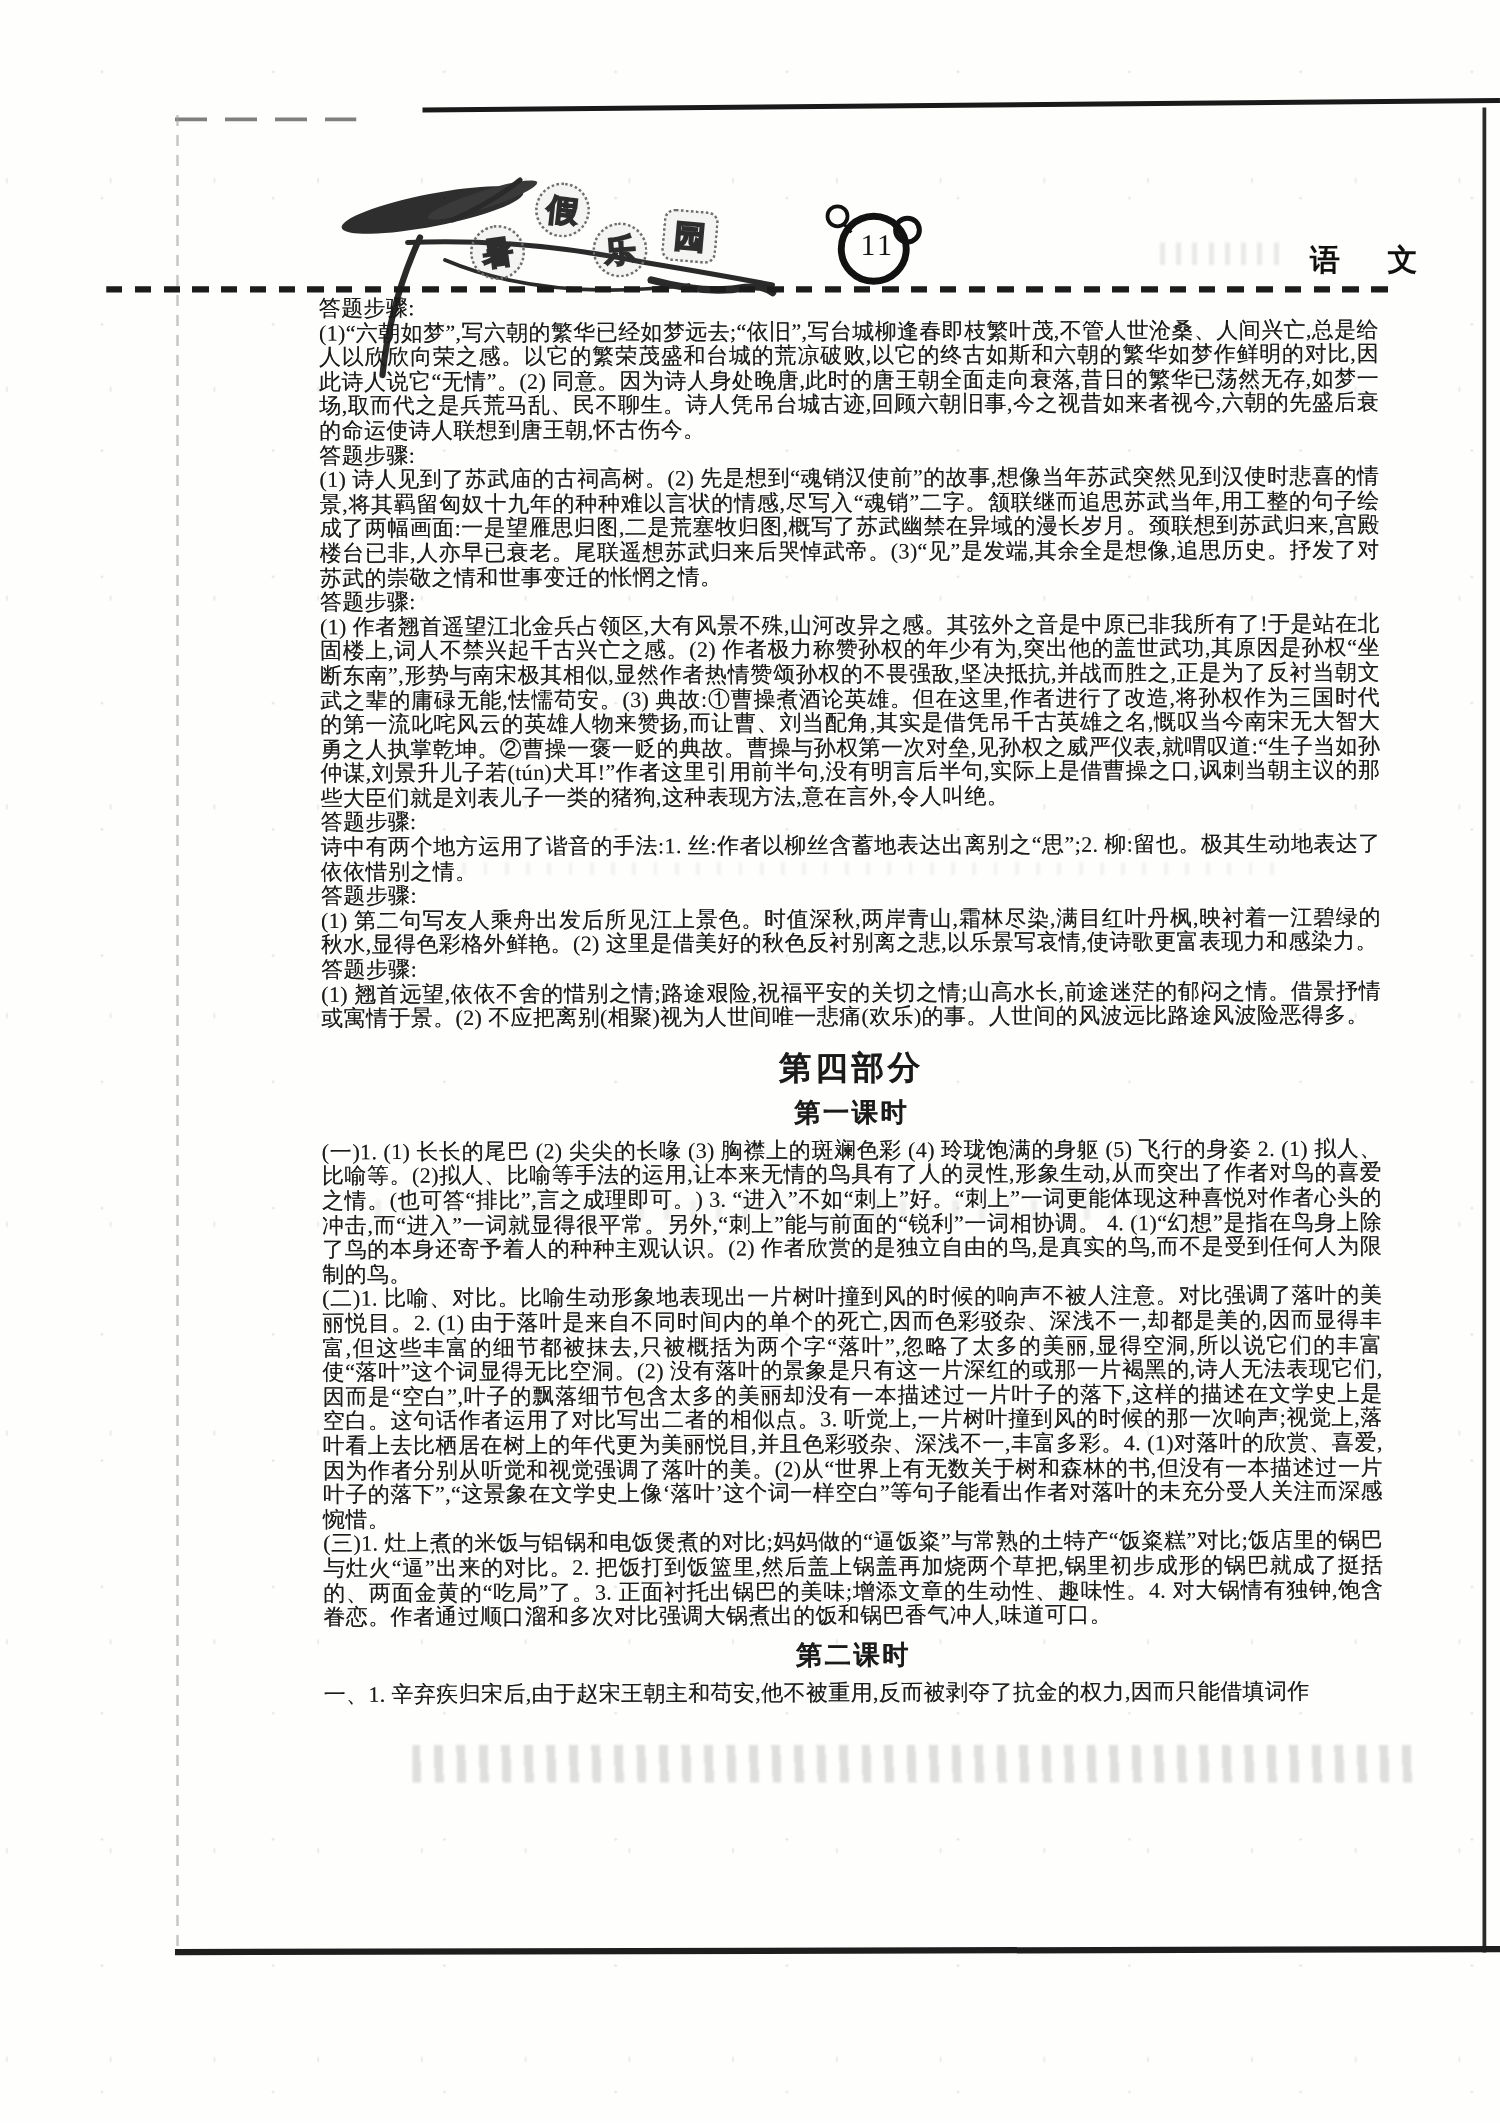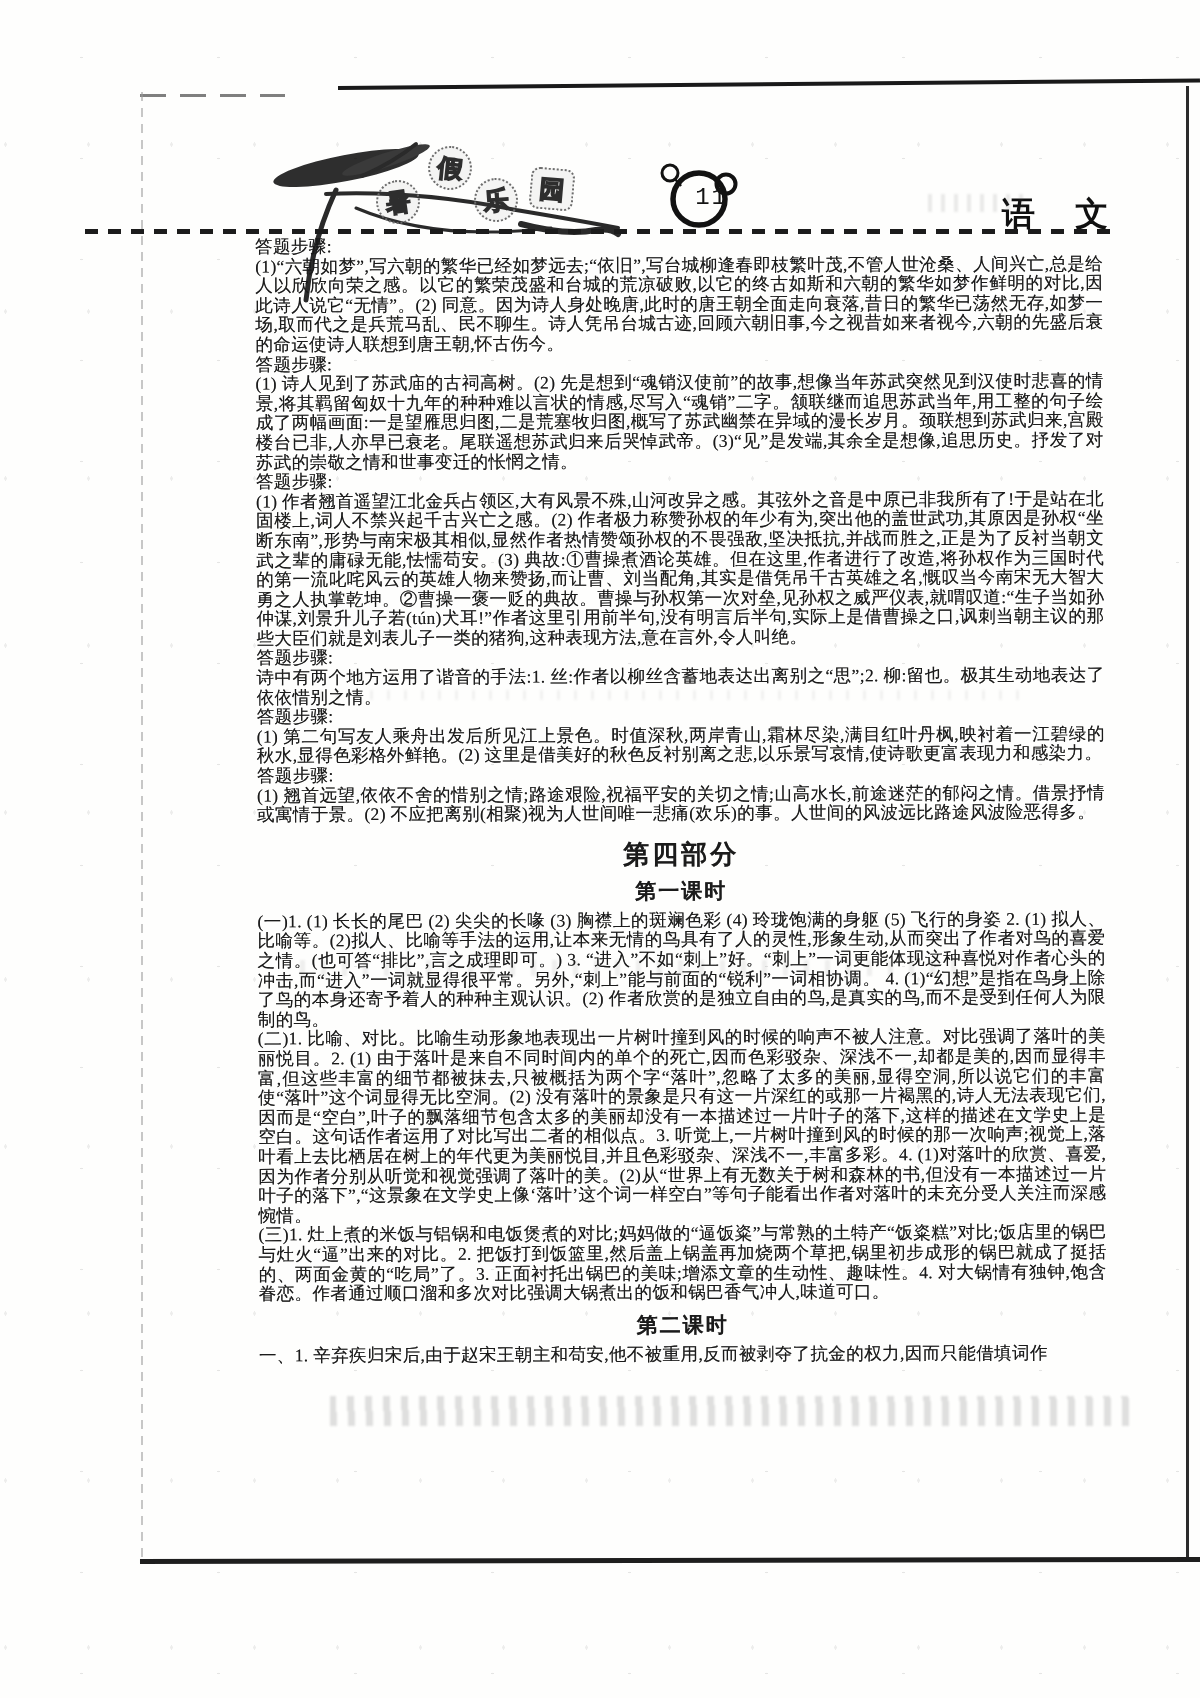--- a/index.html
+++ b/index.html
@@ -26,23 +26,23 @@
   .masthead{position:absolute;left:0;top:0;width:1200px;height:240px;}
   .logo-art{position:absolute;left:266px;top:132px;}
   .logo-char{position:absolute;display:flex;align-items:center;justify-content:center;
     font-family:"Liberation Sans","DejaVu Sans",sans-serif;font-weight:bold;font-size:25px;
     color:rgba(40,40,40,.25);-webkit-text-stroke:1.4px #2e2e2e;
     text-shadow:0 0 1px rgba(0,0,0,.45);
     border:2px dotted #6d6d6d;background:rgba(120,120,120,.07);}
   .logo-char.round{border-radius:50%;width:40px;height:40px;}
   .logo-char.box{border-radius:9px;width:40px;height:38px;}
   .pagenum-badge{position:absolute;left:656px;top:158px;width:86px;height:76px;}
-  .pagenum-text{position:absolute;left:676px;top:184px;width:52px;text-align:right;
-    font-family:Liberation Mono, monospace;font-size:24px;letter-spacing:2px;color:#141414;}
-  .subject{position:absolute;left:1002px;top:192px;font-size:33px;font-weight:bold;letter-spacing:16px;
+  .pagenum-text{position:absolute;left:676px;top:184px;width:52px;text-align:center;
+    font-family:Liberation Serif, serif;font-size:24px;letter-spacing:2px;color:#141414;}
+  .subject{position:absolute;left:1048px;top:192px;font-size:24px;font-weight:bold;letter-spacing:16px;
     color:#101010;white-space:nowrap;}
   .header-dashed-rule{position:absolute;left:85px;top:229px;width:1034px;height:5px;
     background:repeating-linear-gradient(90deg,#1c1c1c 0 13px,transparent 13px 23px);}
   
   .smudge{position:absolute;pointer-events:none;filter:blur(1px);}
   .smudge.s1{left:330px;top:1396px;width:800px;height:30px;opacity:.45;
     background:repeating-linear-gradient(88deg,rgba(60,60,60,.35) 0 7px,rgba(0,0,0,0) 7px 18px);}
   .smudge.s2{left:300px;top:960px;width:720px;height:16px;opacity:.22;
     background:repeating-linear-gradient(90deg,rgba(80,80,80,.4) 0 5px,rgba(0,0,0,0) 5px 21px);}
   .smudge.s3{left:928px;top:194px;width:104px;height:18px;opacity:.25;

